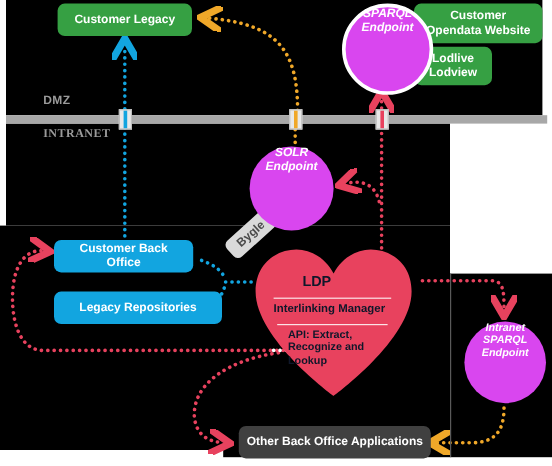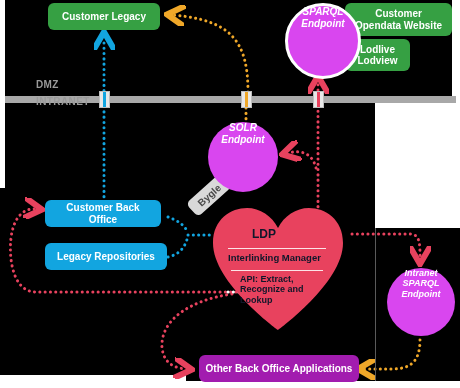--- a/index.html
+++ b/index.html
@@ -6,21 +6,21 @@
   html,body{margin:0;padding:0;background:#ffffff;}
   body{font-family:"Liberation Sans",sans-serif;}
   #stage{position:relative;width:460px;height:388px;background:#ffffff;overflow:hidden;}
   .panel{position:absolute;background:#000000;}
   .divider-bar{position:absolute;background:#a8a8a8;}
   .zone-label{position:absolute;color:#9a9a9a;font-size:10px;font-weight:bold;letter-spacing:.4px;margin-left:28px;}
   .nodebox{position:absolute;border-radius:6px;display:flex;align-items:center;justify-content:center;
            text-align:center;color:#ffffff;font-weight:bold;line-height:1.15;box-sizing:border-box;padding:3px 6px;}
   .green{background:#36a043;}
   .blue{background:#12a5e0;}
-  .grey{background:#a21caf;}
+  .grey{background:#404040;}
   .circle{position:absolute;border-radius:50%;background:#d946ef;display:flex;align-items:flex-start;
           justify-content:center;text-align:center;color:#ffffff;font-weight:bold;line-height:1.15;font-style:italic;}
   .circle.ring{border:3px solid #ffffff;}
   .bygle{position:absolute;background:#d9d9d9;color:#4a4a4a;font-weight:bold;border-radius:5px;
          display:flex;align-items:center;justify-content:center;}
   .heart-text{position:absolute;color:#0f172a;font-weight:bold;text-align:left;line-height:1.15;}
   .hr-line{position:absolute;height:1px;background:#ffffff;opacity:.85;}
   svg.layer{position:absolute;left:0;top:0;width:460px;height:388px;overflow:visible;}
   .fw{position:absolute;width:11px;height:17px;background:#e8e8e8;border:1px solid #bdbdbd;box-sizing:border-box;}
 </style>
@@ -31,21 +31,21 @@
 
   <div class="panel" style="left:5px;top:0px;width:447px;height:96px;"></div>
   <div class="panel" style="left:5px;top:103px;width:370px;height:85px;"></div>
   <div class="panel" style="left:0px;top:188px;width:375px;height:187px;"></div>
   <div class="panel" style="left:375px;top:228px;width:85px;height:153px;"></div>
   <div class="panel" style="left:186px;top:355px;width:189px;height:26px;"></div>
 
   <div class="divider-bar" style="left:5px;top:96px;width:451px;height:7px;"></div>
 
   <div class="zone-label" style="left:8px;top:79px;">DMZ</div>
-  <div class="zone-label" style="left:8px;top:96px;">INTRANET</div>
+  <div class="zone-label" style="left:8px;top:106px;font-family:Liberation Serif, serif;">INTRANET</div>
 
   <svg class="layer" aria-hidden="true">
     <defs>
       <marker id="ah-blue" markerWidth="7" markerHeight="7" refX="4" refY="3.5" orient="auto">
         <path d="M0,0 L6,3.5 L0,7" fill="none" stroke="#12a5e0" stroke-width="2" stroke-linecap="round"></path>
       </marker>
       <marker id="ah-orange" markerWidth="7" markerHeight="7" refX="4" refY="3.5" orient="auto">
         <path d="M0,0 L6,3.5 L0,7" fill="none" stroke="#f0a829" stroke-width="2" stroke-linecap="round"></path>
       </marker>
       <marker id="ah-crimson" markerWidth="7" markerHeight="7" refX="4" refY="3.5" orient="auto">
@@ -133,21 +133,21 @@
   </div>
 
   <div class="circle" style="left:208px;top:122px;width:70px;height:70px;font-size:10px;">
     <span>SOLR Endpoint</span>
   </div>
 
   <div class="nodebox blue" style="left:45px;top:200px;width:116px;height:27px;font-size:10px;">
     <span>Customer Back Office</span>
   </div>
 
-  <div class="nodebox blue" style="left:45px;top:243px;width:122px;height:27px;font-size:10px;">
+  <div class="nodebox blue" style="left:45px;top:243px;width:140px;height:27px;font-size:10px;">
     <span>Legacy Repositories</span>
   </div>
 
   <div class="circle" style="left:387px;top:268px;width:68px;height:68px;font-size:9px;">
     <span>Intranet SPARQL Endpoint</span>
   </div>
 
   <div class="nodebox grey" style="left:199px;top:355px;width:160px;height:27px;font-size:10px;">
     <span>Other Back Office Applications</span>
   </div>

